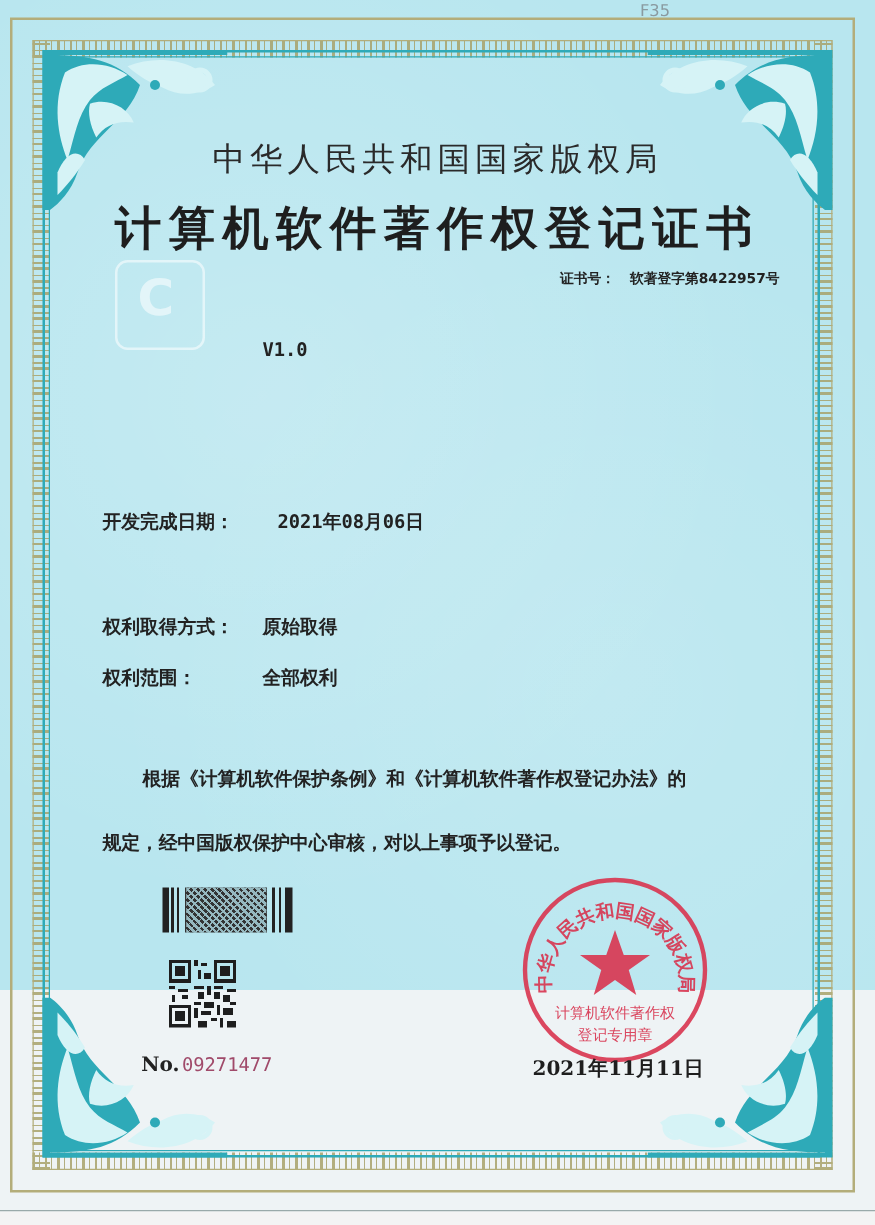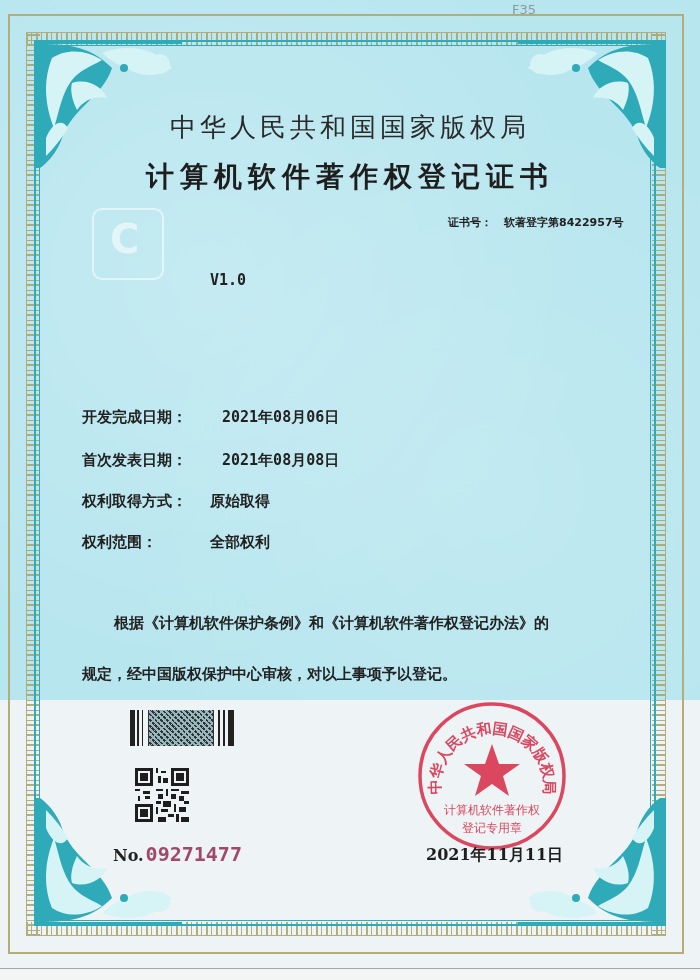--- a/index.html
+++ b/index.html
@@ -3,21 +3,21 @@
   <meta charset="utf-8">
   <style>
     html, body { margin: 0; padding: 0; }
     body {
       width: 700px; height: 980px; overflow: hidden;
       background: #eef3f5;
       font-family: "DejaVu Serif", "Liberation Serif", serif;
       position: relative;
     }
     .sheet {
-      position: absolute; left: 0; top: 0; width: 700px; height: 700px;
+      position: absolute; left: 0; top: 0; width: 700px; height: 792px;
       background:
         radial-gradient(circle at 30% 40%, rgba(255,255,255,0.18) 0, rgba(255,255,255,0) 60%),
         radial-gradient(circle at 70% 70%, rgba(255,255,255,0.12) 0, rgba(255,255,255,0) 55%),
         #b8e6ef;
     }
     .bottom-strip {
       position: absolute; left: 0; top: 968px; width: 700px; height: 12px;
       background: #f3f4f4; border-top: 1px solid #9aa;
     }
     
@@ -65,21 +65,21 @@
       font-family: "DejaVu Sans", sans-serif;
     }
 
     .title-1 {
       position: absolute; left: 0; width: 700px; top: 110px; text-align: center;
       font-family: "DejaVu Sans", sans-serif; font-size: 26px; letter-spacing: 4px;
       color: #2a2a2a; font-weight: normal;
     }
     .title-2 {
       position: absolute; left: 0; width: 700px; top: 158px; text-align: center;
-      font-family: Liberation Sans, sans-serif; font-size: 28px; letter-spacing: 6px;
+      font-family: Liberation Sans, sans-serif; font-size: 37px; letter-spacing: 6px;
       color: #1e1e1e; font-weight: bold;
     }
     .cert-no {
       position: absolute; left: 448px; top: 215px;
       font-size: 11px; color: #222; font-weight: bold;
       font-family: "DejaVu Sans", sans-serif;
     }
     .cert-no .lbl { margin-right: 12px; }
 
     .watermark-logo {
@@ -131,22 +131,22 @@
     .qr {
       position: absolute; left: 135px; top: 768px; width: 54px; height: 54px;
     }
     .qr svg { width: 100%; height: 100%; display: block; }
 
     .serial {
       position: absolute; left: 113px; top: 842px; font-size: 16px; color: #222;
       font-family: "DejaVu Serif", serif; font-weight: bold;
     }
     .serial .num {
-      font-family: "DejaVu Sans Mono", monospace; font-weight: bold; color: #a04a6a;
-      font-size: 20px; margin-left: 2px;
+      font-family: "DejaVu Sans Mono", monospace; font-weight: normal; color: #a04a6a;
+      font-size: 15px; margin-left: 2px;
     }
 
     .seal {
       position: absolute; left: 416px; top: 700px; width: 152px; height: 152px;
     }
     .seal svg { width: 100%; height: 100%; display: block; }
 
     .issue-date {
       position: absolute; left: 426px; top: 845px; font-size: 16px; font-weight: bold;
       color: #1e1e1e; font-family: "DejaVu Serif", serif;
@@ -221,23 +221,20 @@
     <span class="lbl">证书号：</span><span>软著登字第8422957号</span>
   </div>
 
   <div class="watermark-logo"></div>
 
   <div class="val2">V1.0</div>
 
 
   <div class="field" style="top:408px;">
     <span class="lbl">开发完成日期：</span><span class="val val-mono">2021年08月06日</span>
-  </div>
-  <div class="field" style="top:451px;">
-    <span class="lbl">首次发表日期：</span><span class="val val-mono">2021年08月08日</span>
   </div>
   <div class="field" style="top:492px;">
     <span class="lbl">权利取得方式：</span><span class="val">原始取得</span>
   </div>
   <div class="field" style="top:533px;">
     <span class="lbl lbl-spaced">权利范围：</span><span class="val">全部权利</span>
   </div>
 
   <div class="body-text body-line1">根据《计算机软件保护条例》和《计算机软件著作权登记办法》的</div>
   <div class="body-text body-line2">规定，经中国版权保护中心审核，对以上事项予以登记。</div>

